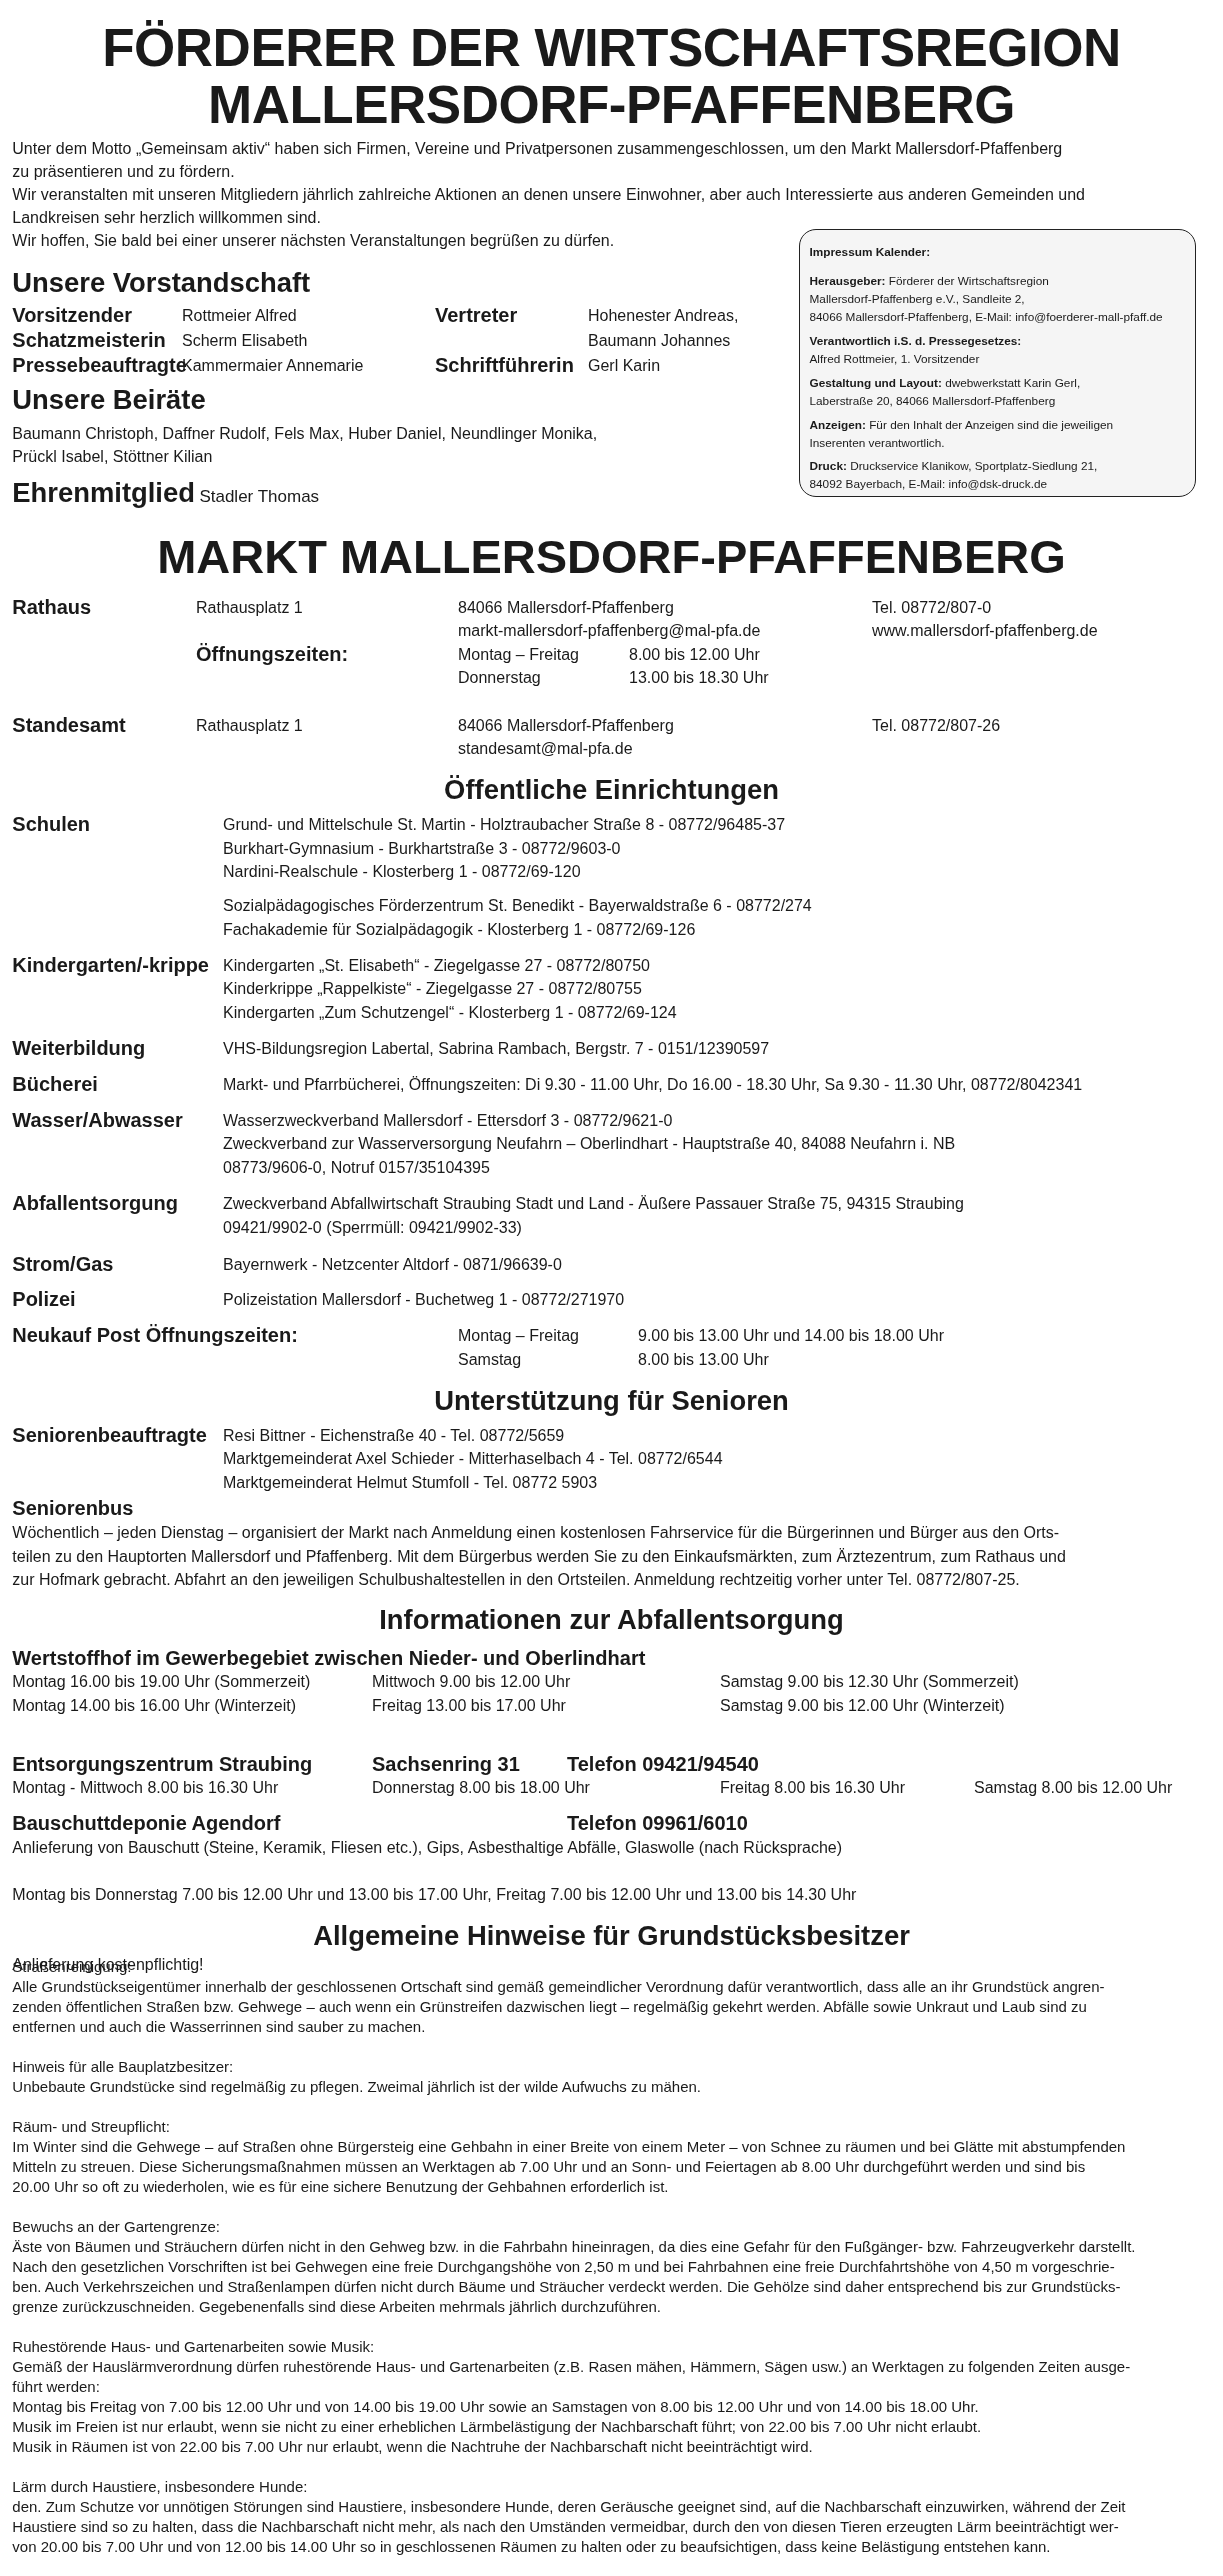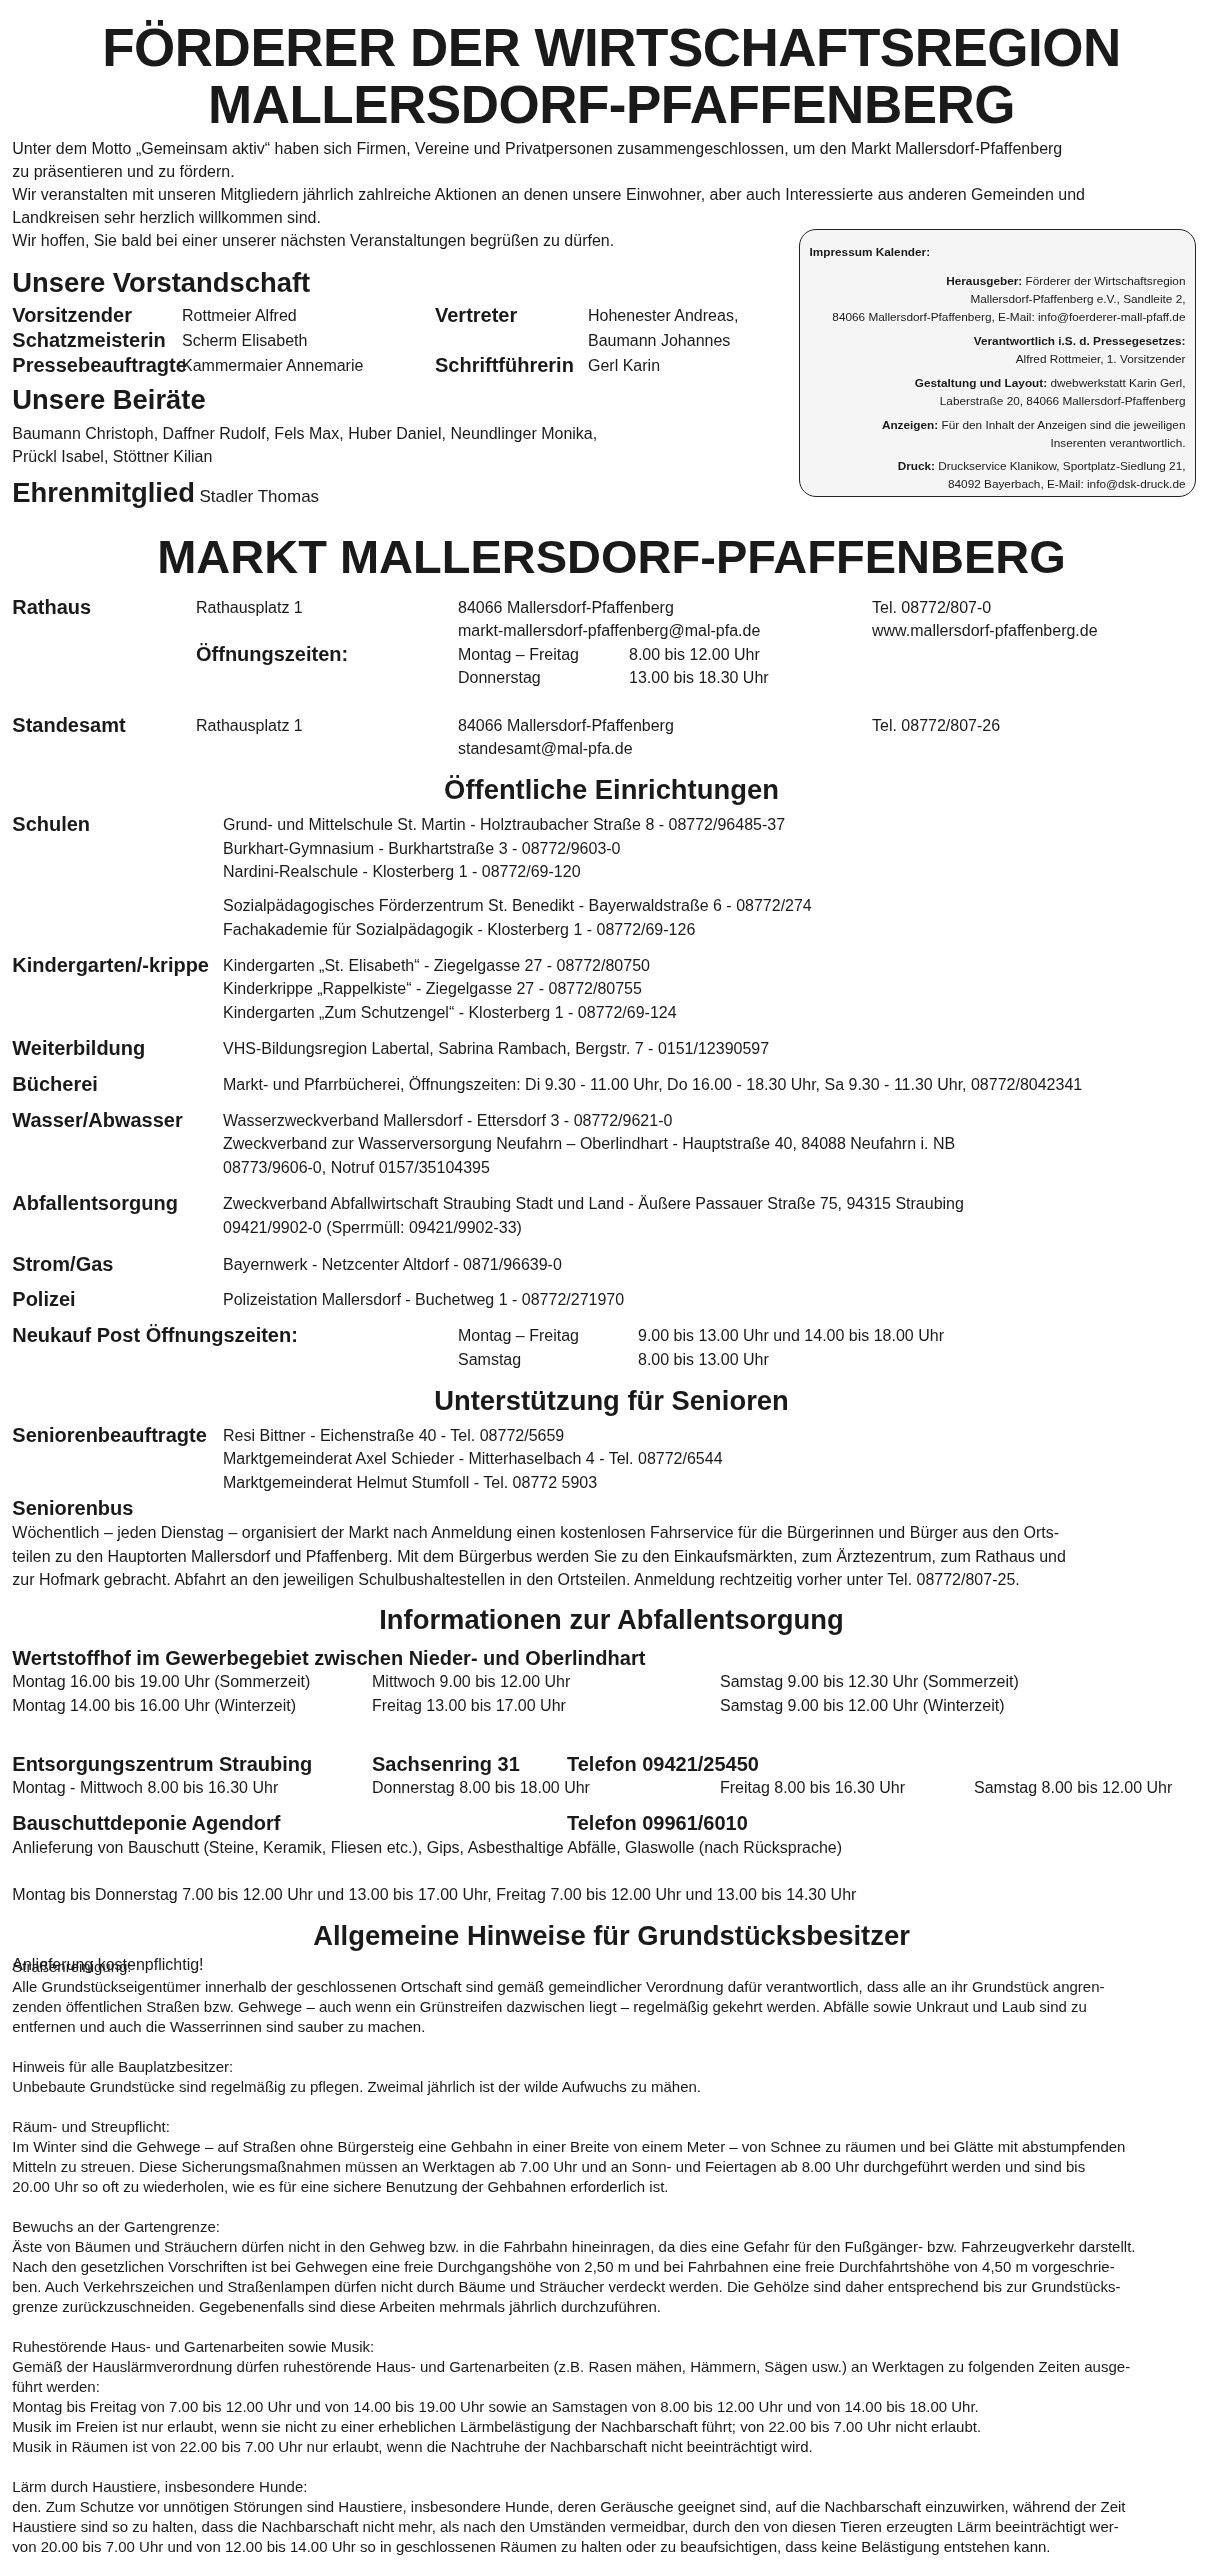--- a/index.html
+++ b/index.html
@@ -46,21 +46,21 @@
   .para { font-size: 15px; line-height: 20px; width: 1208px; }
   .impressum {
     left: 799px; top: 229px; width: 397px; height: 268px;
     border: 1.9px solid #222;
     border-radius: 17px;
     background: #f5f5f5;
     padding: 13.2px 9.5px 9.5px 9.5px;
     font-size: 11.8px;
     line-height: 18px;
   }
-  .impressum .blk { margin-bottom: 5.7px; text-align: right; }
+  .impressum .blk { margin-bottom: 5.7px; }
   .impressum b { font-weight: bold; }
   .impressum .head { font-weight: bold; margin-bottom: 11.3px; display: block; }
 </style>
 </head>
 <body>
 
 <div class="abs title-big" style="top:17px;">FÖRDERER DER WIRTSCHAFTSREGION</div>
 <div class="abs title-big" style="top:74px;">MALLERSDORF-PFAFFENBERG</div>
 
 <div class="abs txt" style="left:12.3px; top:137px; width:1201px;">
@@ -194,21 +194,21 @@
 <div class="abs lbl" style="left:12.3px; top:1647px;">Wertstoffhof im Gewerbegebiet zwischen Nieder- und Oberlindhart</div>
 <div class="abs txt" style="left:12.3px; top:1670px;">Montag 16.00 bis 19.00 Uhr (Sommerzeit)</div>
 <div class="abs txt" style="left:372px; top:1670px;">Mittwoch 9.00 bis 12.00 Uhr</div>
 <div class="abs txt" style="left:720px; top:1670px;">Samstag 9.00 bis 12.30 Uhr (Sommerzeit)</div>
 <div class="abs txt" style="left:12.3px; top:1694px;">Montag 14.00 bis 16.00 Uhr (Winterzeit)</div>
 <div class="abs txt" style="left:372px; top:1694px;">Freitag 13.00 bis 17.00 Uhr</div>
 <div class="abs txt" style="left:720px; top:1694px;">Samstag 9.00 bis 12.00 Uhr (Winterzeit)</div>
 
 <div class="abs lbl" style="left:12.3px; top:1753px;">Entsorgungszentrum Straubing</div>
 <div class="abs lbl" style="left:372px; top:1753px;">Sachsenring 31</div>
-<div class="abs lbl" style="left:567px; top:1753px;">Telefon 09421/25450</div>
+<div class="abs lbl" style="left:567px; top:1753px;">Telefon 09421/94540</div>
 <div class="abs txt" style="left:12.3px; top:1776px;">Montag - Mittwoch 8.00 bis 16.30 Uhr</div>
 <div class="abs txt" style="left:372px; top:1776px;">Donnerstag 8.00 bis 18.00 Uhr</div>
 <div class="abs txt" style="left:720px; top:1776px;">Freitag 8.00 bis 16.30 Uhr</div>
 <div class="abs txt" style="left:974px; top:1776px;">Samstag 8.00 bis 12.00 Uhr</div>
 
 <div class="abs lbl" style="left:12.3px; top:1812px;">Bauschuttdeponie Agendorf</div>
 <div class="abs lbl" style="left:567px; top:1812px;">Telefon 09961/6010</div>
 <div class="abs txt" style="left:12.3px; top:1836px;">Anlieferung von Bauschutt (Steine, Keramik, Fliesen etc.), Gips, Asbesthaltige Abfälle, Glaswolle (nach Rücksprache)</div>
 <div class="abs txt" style="left:12.3px; top:1953px;">Anlieferung kostenpflichtig!</div>
 <div class="abs txt" style="left:12.3px; top:1883px;">Montag bis Donnerstag 7.00 bis 12.00 Uhr und 13.00 bis 17.00 Uhr, Freitag 7.00 bis 12.00 Uhr und 13.00 bis 14.30 Uhr</div>

